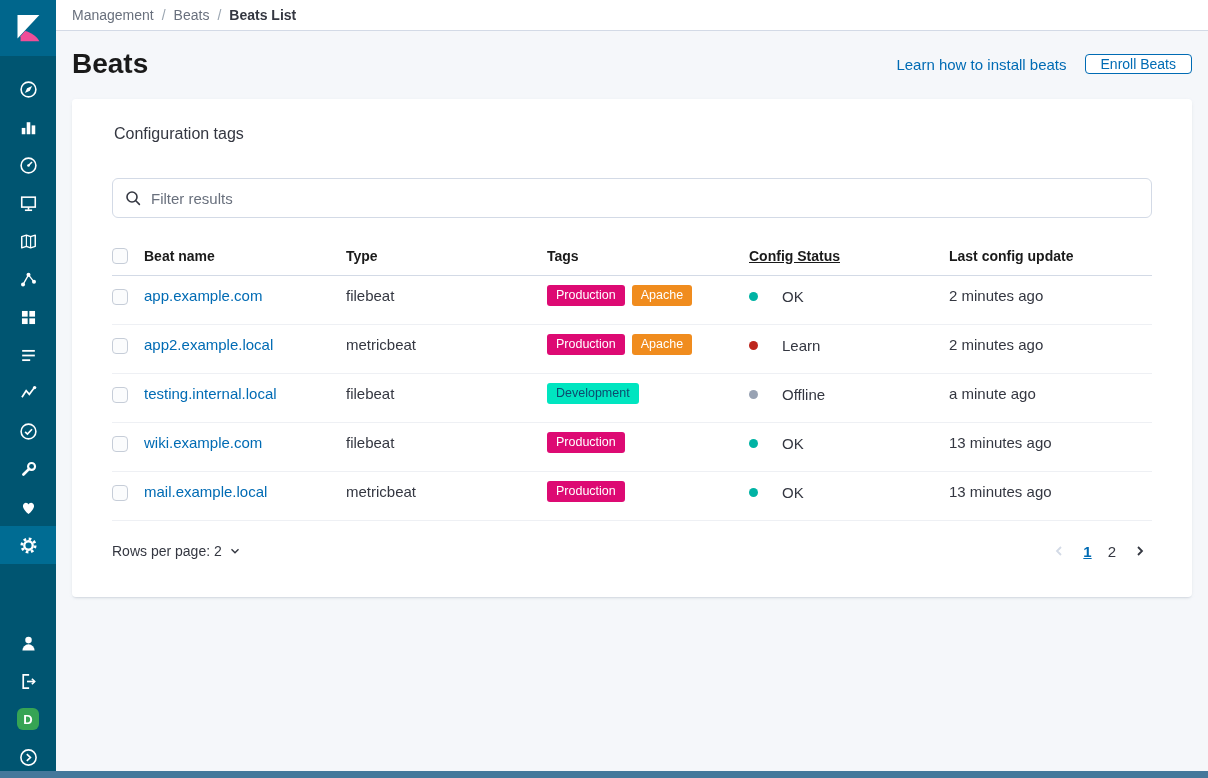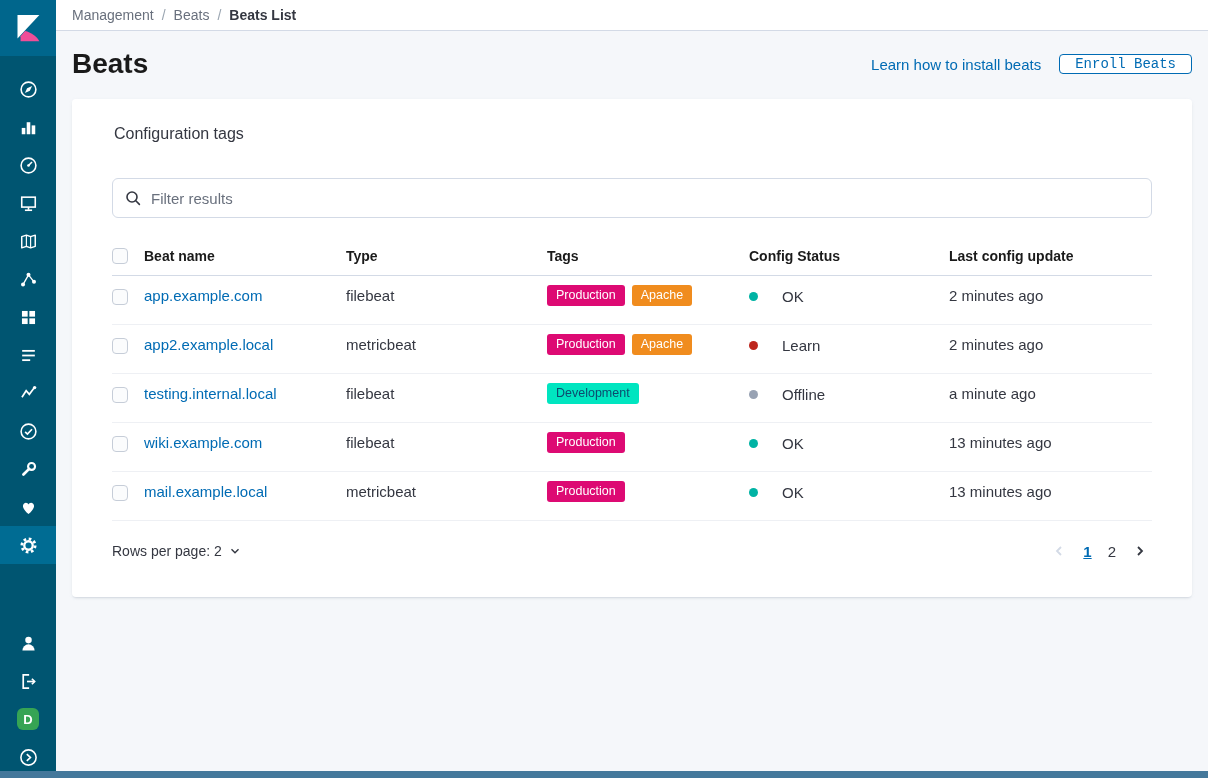--- a/index.html
+++ b/index.html
@@ -50,21 +50,21 @@
   .page-header {
     display:flex; align-items:center; justify-content:space-between;
     padding:16px 16px 18px 16px;
   }
   .page-title { font-size:28px; font-weight:700; color:#1A1A1A; line-height:34px; }
   .header-actions { display:flex; align-items:center; gap:18px; }
   .install-link { color:#006BB4; font-size:15px; text-decoration:none; cursor:pointer; }
   .enroll-btn {
     border:1px solid #006BB4; color:#006BB4; background:#FFFFFF;
     border-radius:4px; font-size:14px; font-weight:500; padding:1px 15px;
-    cursor:pointer; font-family:Liberation Mono, monospace;
+    cursor:pointer; font-family:Liberation Sans, sans-serif;
   }
 
   .card {
     margin:0 16px; background:#FFFFFF; border-radius:4px;
     padding:20px 40px 34px 40px;
     box-shadow:0 2px 2px -1px rgba(152,162,179,0.3), 0 1px 5px -2px rgba(152,162,179,0.3);
   }
 
   .tabs { display:flex; gap:34px; }
   .tab { font-size:16px; color:#343741; padding:6px 2px 11px 2px; cursor:pointer; border-bottom:2px solid transparent; }
@@ -83,21 +83,21 @@
   table { width:100%; border-collapse:collapse; margin-top:18px; }
   th {
     text-align:left; font-size:14px; font-weight:700; color:#1A1A1A;
     padding:11px 8px 11px 0; border-bottom:1px solid #D3DAE6;
   }
   td { font-size:15px; color:#343741; padding:9px 8px 18px 0; border-bottom:1px solid #EEF0F4; }
   .col-check { width:32px; }
   .col-name { width:202px; }
   .col-type { width:201px; }
   .col-tags { width:202px; }
-  .col-status { width:200px; }
+  .col-status { width:200px;text-decoration:underline; }
   .checkbox {
     display:inline-block; width:16px; height:16px; border:1px solid #C6CDD8;
     border-radius:4px; background:#FBFCFD; cursor:pointer; vertical-align:middle;
   }
   .beat-link { color:#006BB4; text-decoration:none; cursor:pointer; }
   .tags-wrap { display:inline-flex; gap:7px; flex-wrap:wrap; }
   .badge {
     display:inline-block; padding:3px 9px; border-radius:3px;
     font-size:12.5px; line-height:15px; white-space:nowrap;
   }

